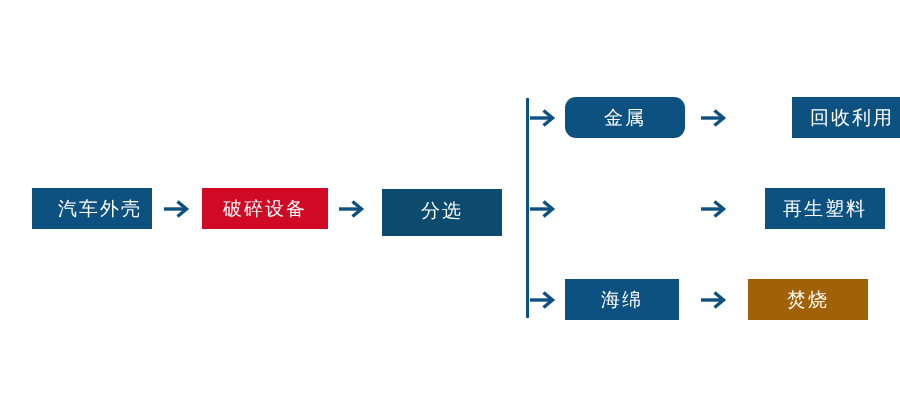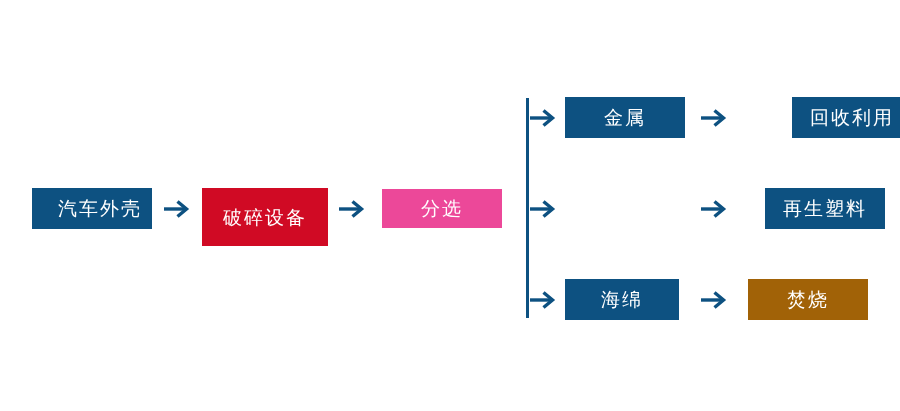--- a/index.html
+++ b/index.html
@@ -57,29 +57,29 @@
 <body>
 
 <div id="canvas">
 
   <div class="trunk" id="trunk" style="left: 526px; top: 98px; width: 3px; height: 220px; background: rgb(13, 81, 129);"></div>
 
   <div class="node blue" id="node-shell" style="left: 32px; top: 188px; width: 120px; height: 41px; background: rgb(13, 81, 129); color: rgb(255, 255, 255); padding-left: 16px;">
     <span>汽车外壳</span>
   </div>
 
-  <div class="node red" id="node-crusher" style="left: 202px; top: 188px; width: 126px; height: 58px; background: rgb(208, 10, 36); color: rgb(255, 255, 255);">
+  <div class="node red" id="node-crusher" style="left: 202px; top: 188px; width: 126px; height: 41px; background: rgb(208, 10, 36); color: rgb(255, 255, 255);">
     <span>破碎设备</span>
   </div>
 
-  <div class="node blue" id="node-sorting" style="left: 382px; top: 189px; width: 120px; height: 39px; background: #ec4899; color: rgb(255, 255, 255);">
+  <div class="node blue" id="node-sorting" style="left: 382px; top: 189px; width: 120px; height: 47px; background: #0c4a6e; color: rgb(255, 255, 255); font-family: Liberation Mono, monospace;">
     <span>分选</span>
   </div>
 
-  <div class="node blue" id="node-metal" style="left: 565px; top: 97px; width: 120px; height: 41px; background: rgb(13, 81, 129); color: rgb(255, 255, 255);">
+  <div class="node blue" id="node-metal" style="left: 565px; top: 97px; width: 120px; height: 41px; background: rgb(13, 81, 129); color: rgb(255, 255, 255); border-radius: 11px;">
     <span>金属</span>
   </div>
 
 
   <div class="node blue" id="node-sponge" style="left: 565px; top: 279px; width: 114px; height: 41px; background: rgb(13, 81, 129); color: rgb(255, 255, 255);">
     <span>海绵</span>
   </div>
 
   <div class="node blue" id="node-recycle" style="left: 748px; top: 97px; width: 120px; height: 41px; background: rgb(13, 81, 129); color: rgb(255, 255, 255); margin-left: 44px;">
     <span>回收利用</span>

